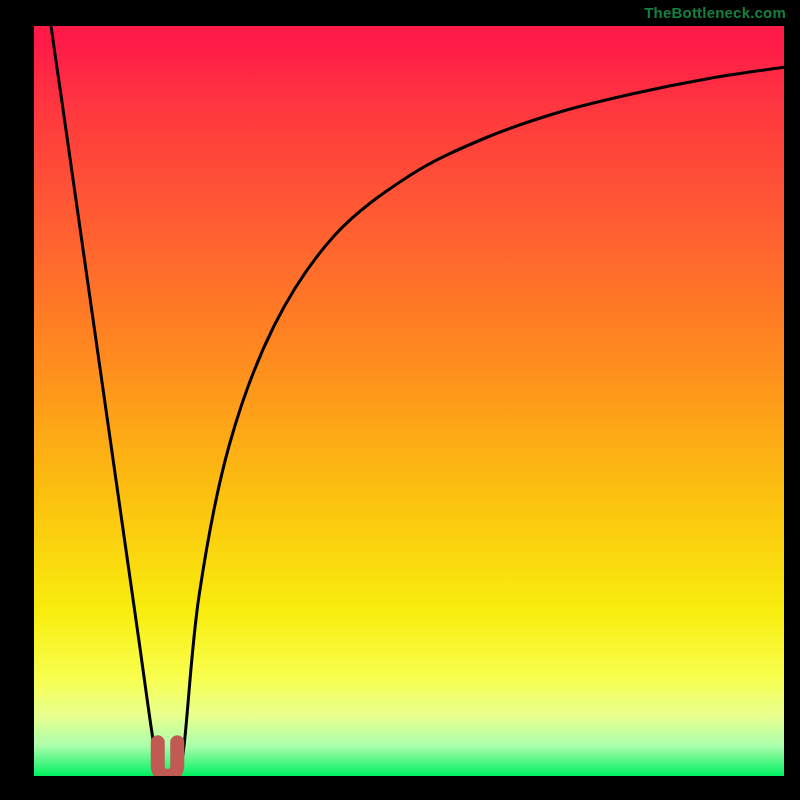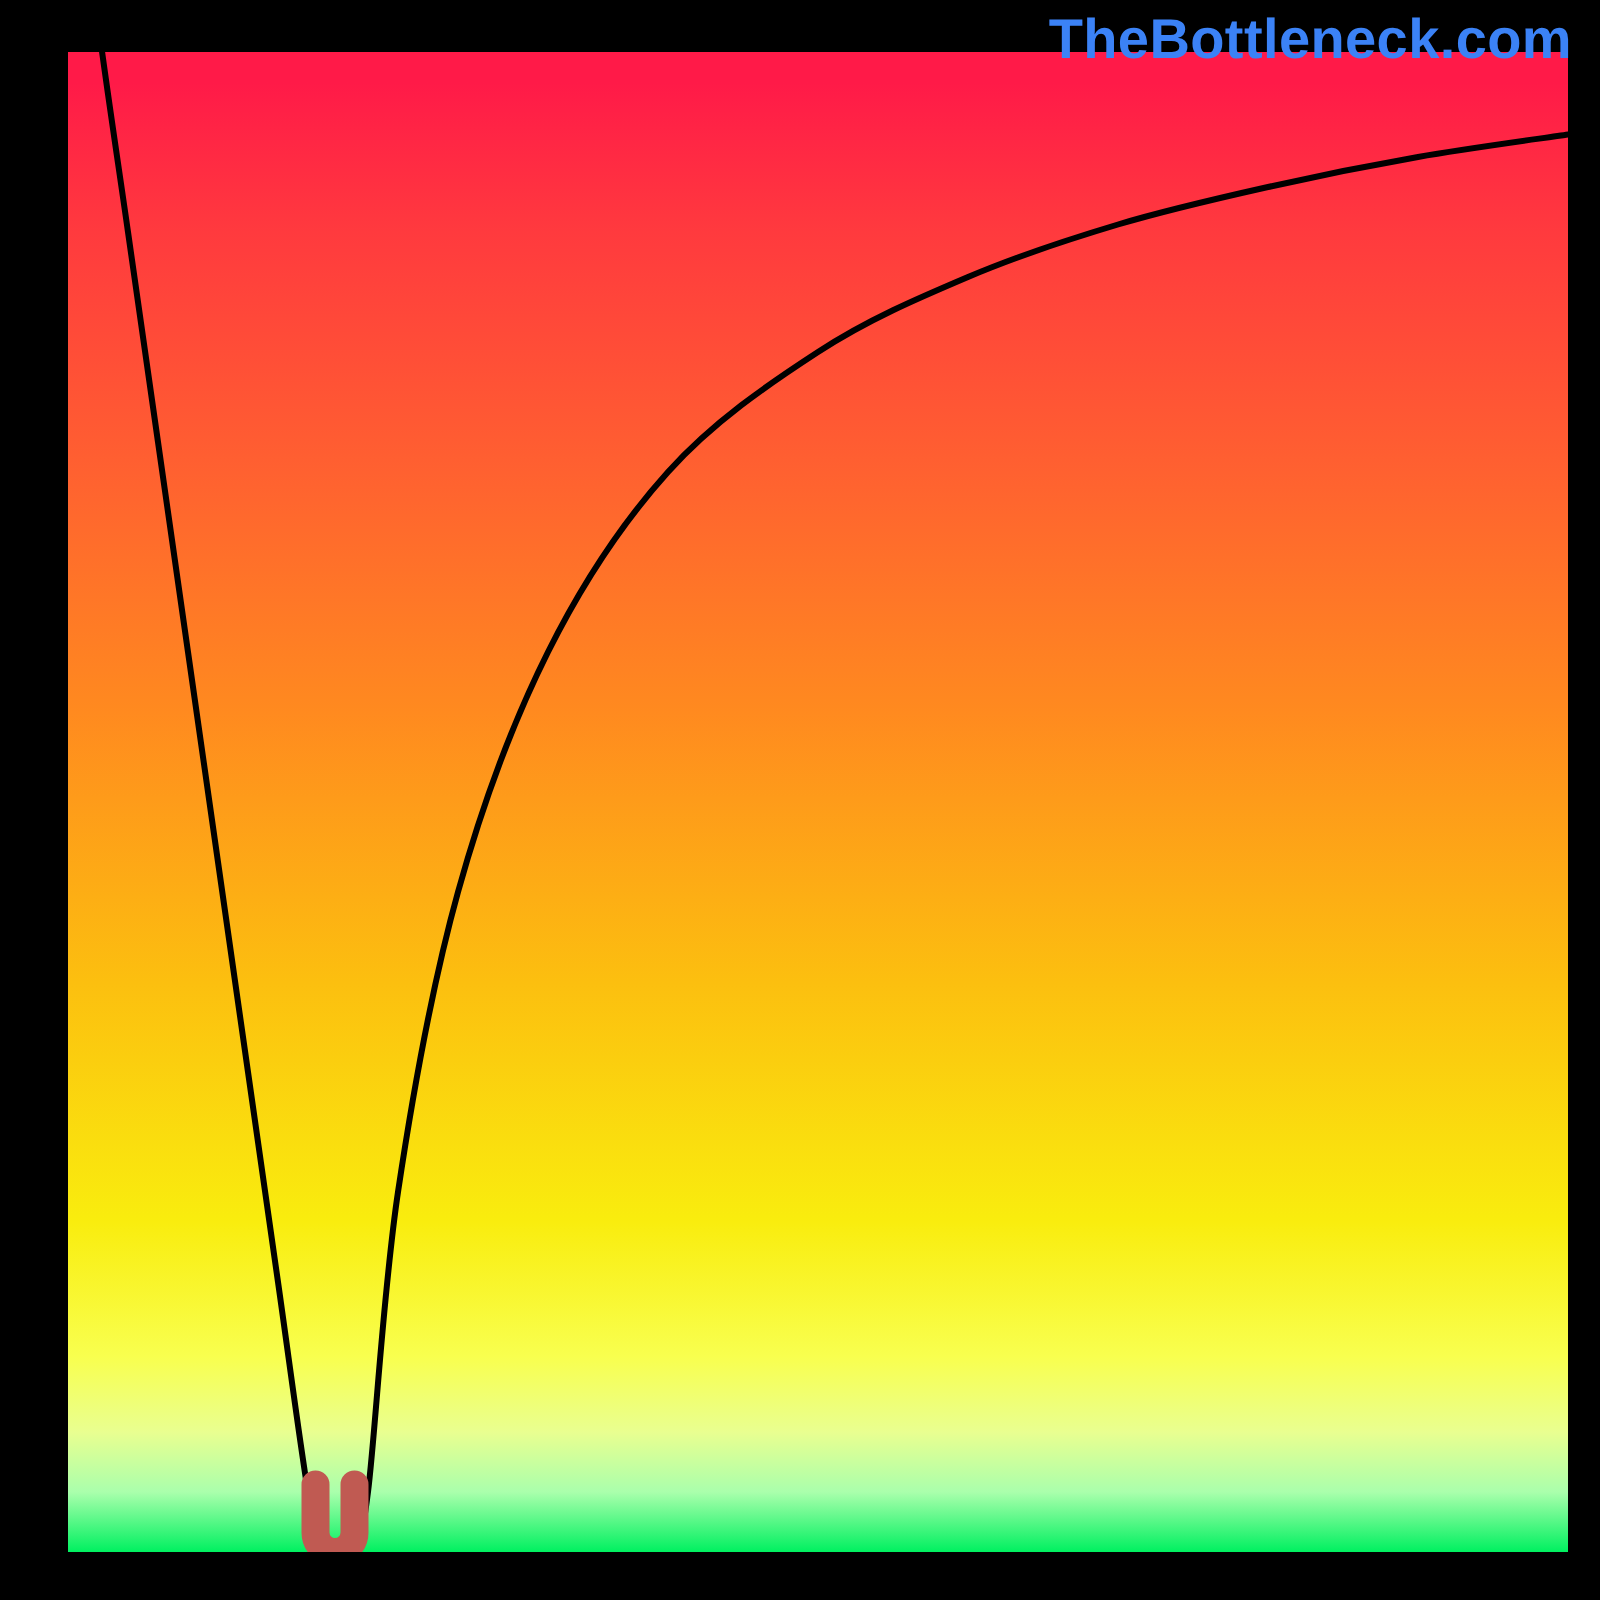--- a/index.html
+++ b/index.html
@@ -40,22 +40,22 @@
       #f8ff4f 87%,
       #e9ff90 92%,
       #aaffac 96%,
       #00f060 100%
     );
   }
   .watermark {
     position: absolute;
     top: 4px;
     right: 14px;
-    color: #3b82f6;
-    font-size: 28px;
+    color: #15803d;
+    font-size: 15px;
     font-weight: 600;
     letter-spacing: 0.2px;
     z-index: 5;
     user-select: none;
   }
   svg.curve {
     position: absolute;
     inset: 0;
     width: 100%;
     height: 100%;

